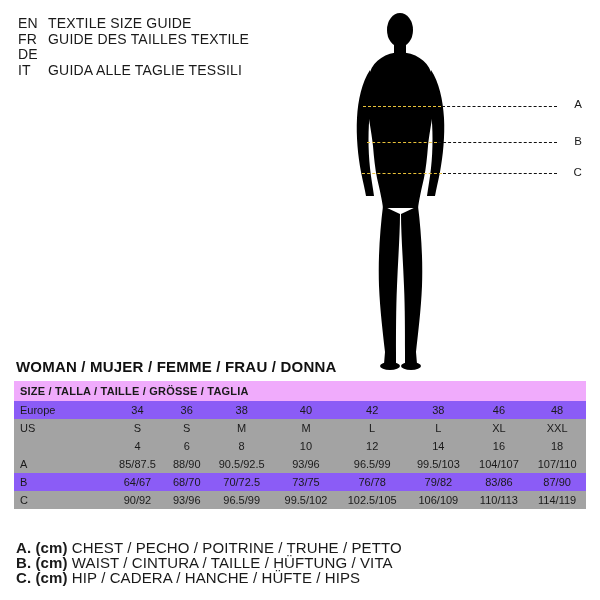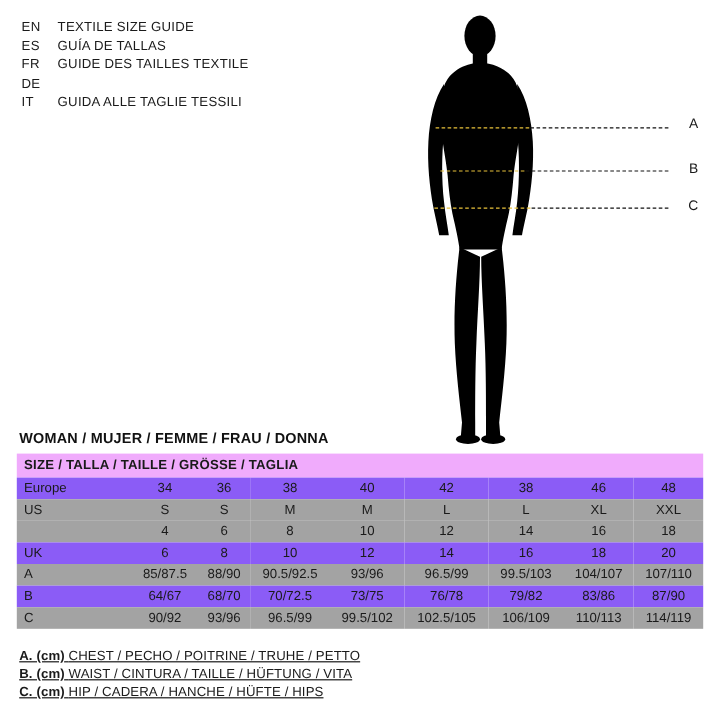--- a/index.html
+++ b/index.html
@@ -24,21 +24,21 @@
   
   .lang-block {
     position: absolute;
     left: 18px;
     top: 16px;
     width: 300px;
   }
   .lang-row {
     display: flex;
     align-items: baseline;
-    font-size: 11px;
+    font-size: 14px;
     line-height: 15.5px;
     letter-spacing: 0.2px;
   }
   .lang-code {
     width: 30px;
     flex: 0 0 30px;
     color: #1a1a1a;
   }
   .lang-text {
     color: #1a1a1a;
@@ -80,21 +80,21 @@
   }
 
   
   .table-area {
     position: absolute;
     left: 14px;
     top: 358px;
     width: 572px;
   }
   .woman-label {
-    font-size: 12px;
+    font-size: 15px;
     font-weight: bold;
     letter-spacing: 0.2px;
     margin: 0 0 6px 2px;
     color: #111;
   }
   table.size-table {
     width: 572px;
     border-collapse: collapse;
     font-size: 11px;
     color: #1a1a1a;
@@ -126,41 +126,36 @@
   }
 
   
   .legend {
     position: absolute;
     left: 16px;
     top: 540px;
     width: 560px;
   }
   .legend-line {
-    font-size: 11px;
+    font-size: 15px;
     line-height: 15px;
     letter-spacing: 0.1px;
     color: #1a1a1a;
-    text-decoration: underline;
   }
   .legend-line b { font-weight: bold; }
 </style>
 </head>
 <body>
 
 <div class="page">
 
   <div class="lang-block">
     <div class="lang-row">
       <span class="lang-code">EN</span>
       <span class="lang-text">TEXTILE SIZE GUIDE</span>
-    </div>
-    <div class="lang-row">
-      <span class="lang-code">ES</span>
-      <span class="lang-text">GUÍA DE TALLAS</span>
     </div>
     <div class="lang-row">
       <span class="lang-code">FR</span>
       <span class="lang-text">GUIDE DES TAILLES TEXTILE</span>
     </div>
     <div class="lang-row">
       <span class="lang-code">DE</span>
     </div>
     <div class="lang-row">
       <span class="lang-code">IT</span>
@@ -256,31 +251,20 @@
           <td class="rowlabel"></td>
           <td>4</td>
           <td>6</td>
           <td>8</td>
           <td>10</td>
           <td>12</td>
           <td>14</td>
           <td>16</td>
           <td>18</td>
         </tr>
-        <tr class="alt">
-          <td class="rowlabel">UK</td>
-          <td>6</td>
-          <td>8</td>
-          <td>10</td>
-          <td>12</td>
-          <td>14</td>
-          <td>16</td>
-          <td>18</td>
-          <td>20</td>
-        </tr>
         <tr class="plain">
           <td class="rowlabel">A</td>
           <td>85/87.5</td>
           <td>88/90</td>
           <td>90.5/92.5</td>
           <td>93/96</td>
           <td>96.5/99</td>
           <td>99.5/103</td>
           <td>104/107</td>
           <td>107/110</td>

